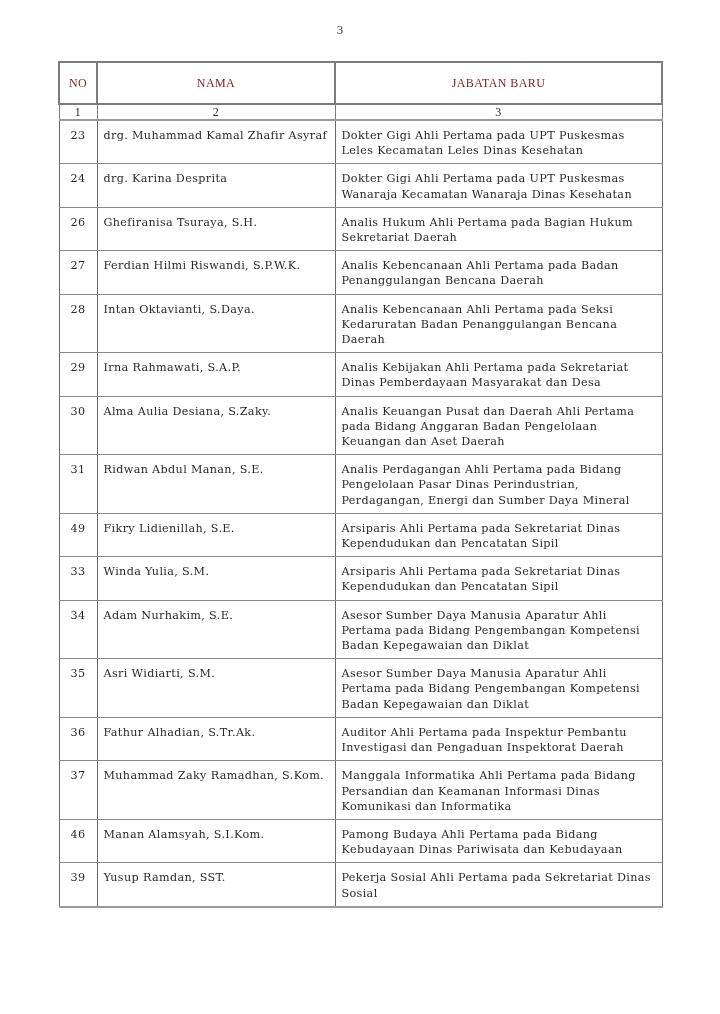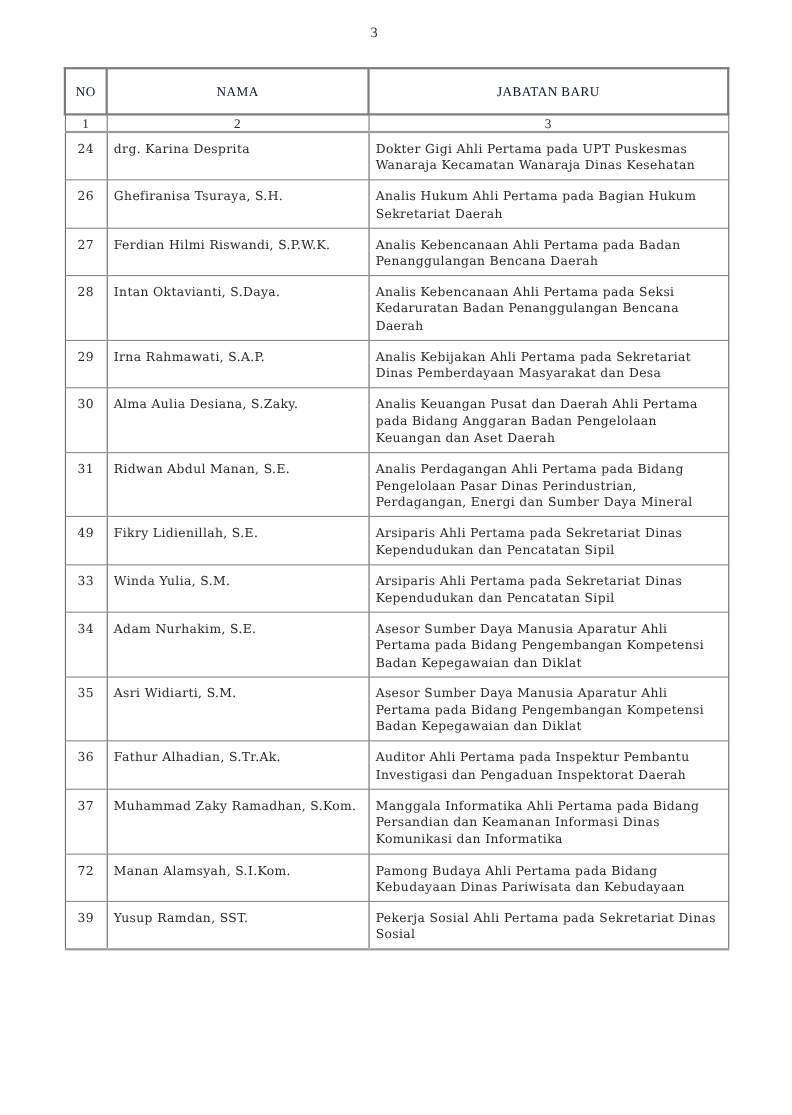--- a/index.html
+++ b/index.html
@@ -16,21 +16,21 @@
   table.doc-table {
     position: absolute; top: 61px; left: 58px;
     width: 603px; border-collapse: collapse; table-layout: fixed;
     font-size: 11.2px; letter-spacing: 0.35px;
   }
   .doc-table col.c-no { width: 38px; }
   .doc-table col.c-nama { width: 238px; }
   .doc-table col.c-jab { width: 327px; }
   .doc-table th {
     font-weight: normal; font-family: "Liberation Serif", serif; font-size: 12px;
-    border: 2px solid #7c7c7c; height: 38px; text-align: center; color: #0f172a;
+    border: 2px solid #7c7c7c; height: 38px; text-align: center; color: #7f1d1d;
     letter-spacing: 0.4px;
   }
   .doc-table tr.colnum td {
     border-left: 1.5px solid #7c7c7c; border-right: 1.5px solid #7c7c7c;
     border-bottom: 2px solid #9a9a9a; border-top: 2px solid #7c7c7c;
     text-align: center; height: 14px; padding: 0; line-height: 14px;
     font-family: "Liberation Serif", serif; font-size: 12px;
   }
   .doc-table td {
     border: 1px solid #6a6a6a; vertical-align: top;
@@ -57,20 +57,25 @@
       <th>NAMA</th>
       <th>JABATAN BARU</th>
     </tr>
     <tr class="colnum">
       <td>1</td>
       <td>2</td>
       <td>3</td>
     </tr>
   </thead>
   <tbody>
+    <tr class="datarow">
+      <td class="no">23</td>
+      <td>drg. Muhammad Kamal Zhafir Asyraf</td>
+      <td>Dokter Gigi Ahli Pertama pada UPT Puskesmas Leles Kecamatan Leles Dinas Kesehatan</td>
+    </tr>
     <tr class="datarow">
       <td class="no">24</td>
       <td>drg. Karina Desprita</td>
       <td>Dokter Gigi Ahli Pertama pada UPT Puskesmas Wanaraja Kecamatan Wanaraja Dinas Kesehatan</td>
     </tr>
     <tr class="datarow">
       <td class="no">26</td>
       <td>Ghefiranisa Tsuraya, S.H.</td>
       <td>Analis Hukum Ahli Pertama pada Bagian Hukum Sekretariat Daerah</td>
     </tr>
@@ -123,21 +128,21 @@
       <td class="no">36</td>
       <td>Fathur Alhadian, S.Tr.Ak.</td>
       <td>Auditor Ahli Pertama pada Inspektur Pembantu Investigasi dan Pengaduan Inspektorat Daerah</td>
     </tr>
     <tr class="datarow">
       <td class="no">37</td>
       <td>Muhammad Zaky Ramadhan, S.Kom.</td>
       <td>Manggala Informatika Ahli Pertama pada Bidang Persandian dan Keamanan Informasi Dinas Komunikasi dan Informatika</td>
     </tr>
     <tr class="datarow">
-      <td class="no">72</td>
+      <td class="no">46</td>
       <td>Manan Alamsyah, S.I.Kom.</td>
       <td>Pamong Budaya Ahli Pertama pada Bidang Kebudayaan Dinas Pariwisata dan Kebudayaan</td>
     </tr>
     <tr class="datarow last">
       <td class="no">39</td>
       <td>Yusup Ramdan, SST.</td>
       <td>Pekerja Sosial Ahli Pertama pada Sekretariat Dinas Sosial</td>
     </tr>
   </tbody>
 </table>

